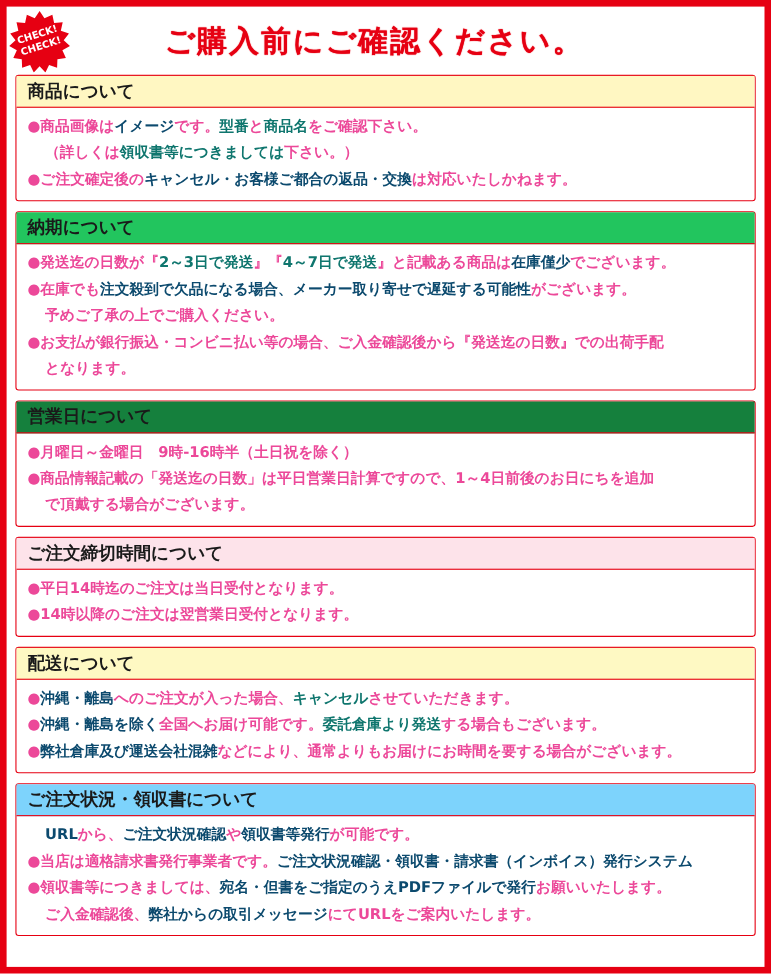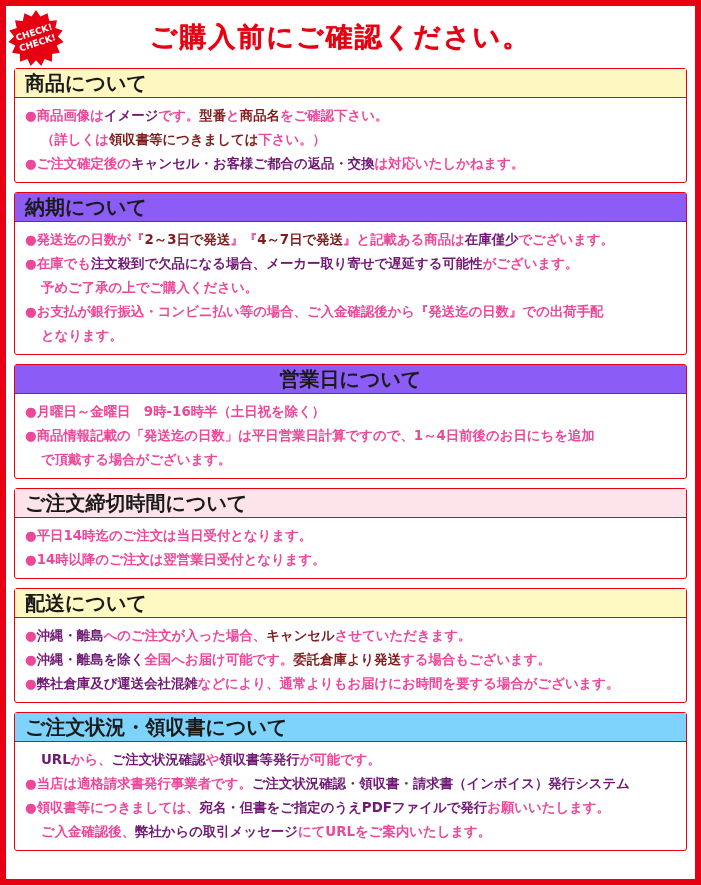--- a/index.html
+++ b/index.html
@@ -50,30 +50,30 @@
     text-shadow:0 0 1px #e60012;
   }
   
   .section{
     margin:0 8px 9px 8px;
     border:1.5px solid #e60012;
     border-radius:3px;
     background:#ffffff;
   }
   .section-title{
-    font-size:20px;
+    font-size:16px;
     font-weight:bold;
     color:#1a1a1a;
     padding:4px 10px 4px 10px;
     border-bottom:1.5px solid #e60012;
     line-height:20px;
   }
   .sec-yellow  .section-title{background:#fff7c2;}
-  .sec-green   .section-title{background:#8b5cf6;}
-  .sec-blue    .section-title{background:#8b5cf6;text-align:center;}
+  .sec-green   .section-title{background:#22c55e;}
+  .sec-blue    .section-title{background:#15803d;}
   .sec-pinkpale .section-title{background:#fde3ea;}
   .sec-pink    .section-title{background:#fef9c3;}
   .sec-yellow2 .section-title{background:#7dd3fc;}
 
   .section-body{
     padding:7px 10px 8px 10px;
   }
   .line{
     font-size:13.4px;
     line-height:21px;
@@ -81,22 +81,22 @@
     font-weight:bold;
     margin:0 0 3px 0;
     display:flex;
     align-items:flex-start;
   }
   .line:last-child{margin-bottom:0;}
   .line .text{flex:1;}
   .indent{
     padding-left:16px;
   }
-  .red{color:#701a75;}
-  .blue{color:#7f1d1d;}
+  .red{color:#0c4a6e;}
+  .blue{color:#0f766e;}
   .black{color:#ec4899;}
 </style>
 </head>
 <body>
 
 <div class="page">
 
   <div class="header">
     <div class="check-badge">
       <svg class="burst" viewBox="0 0 56 56" xmlns="http://www.w3.org/2000/svg" aria-hidden="true">

